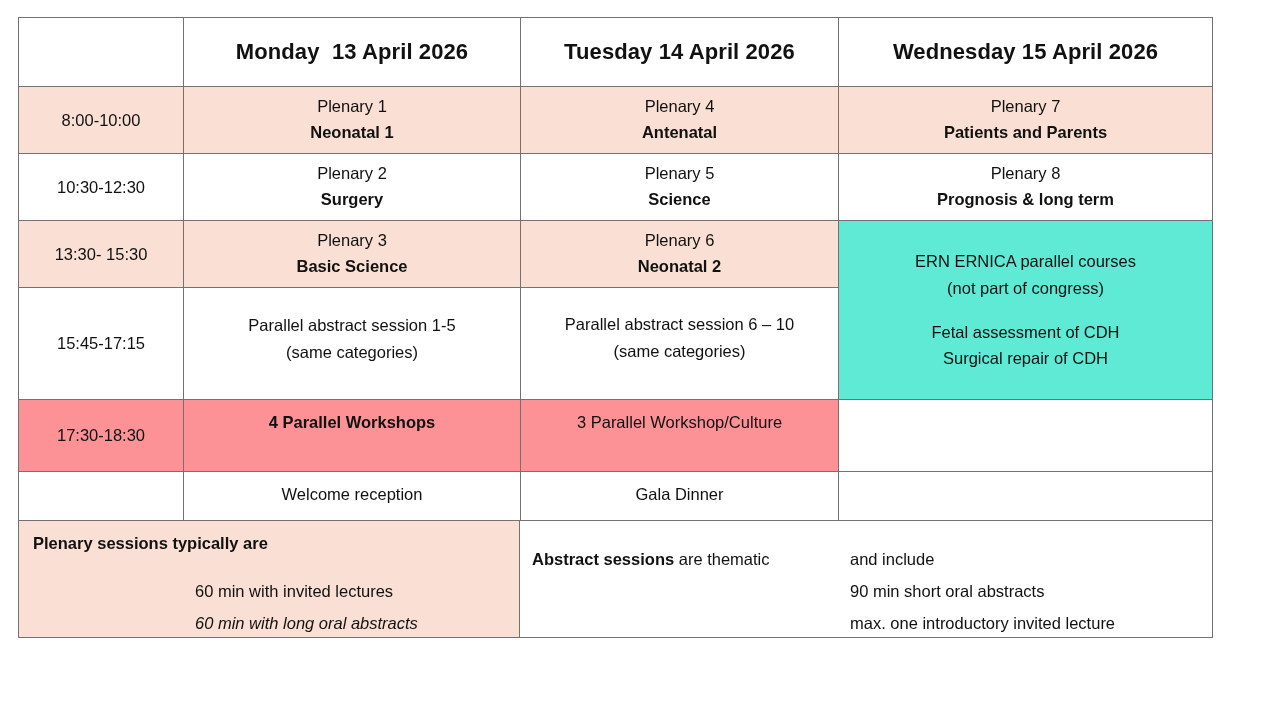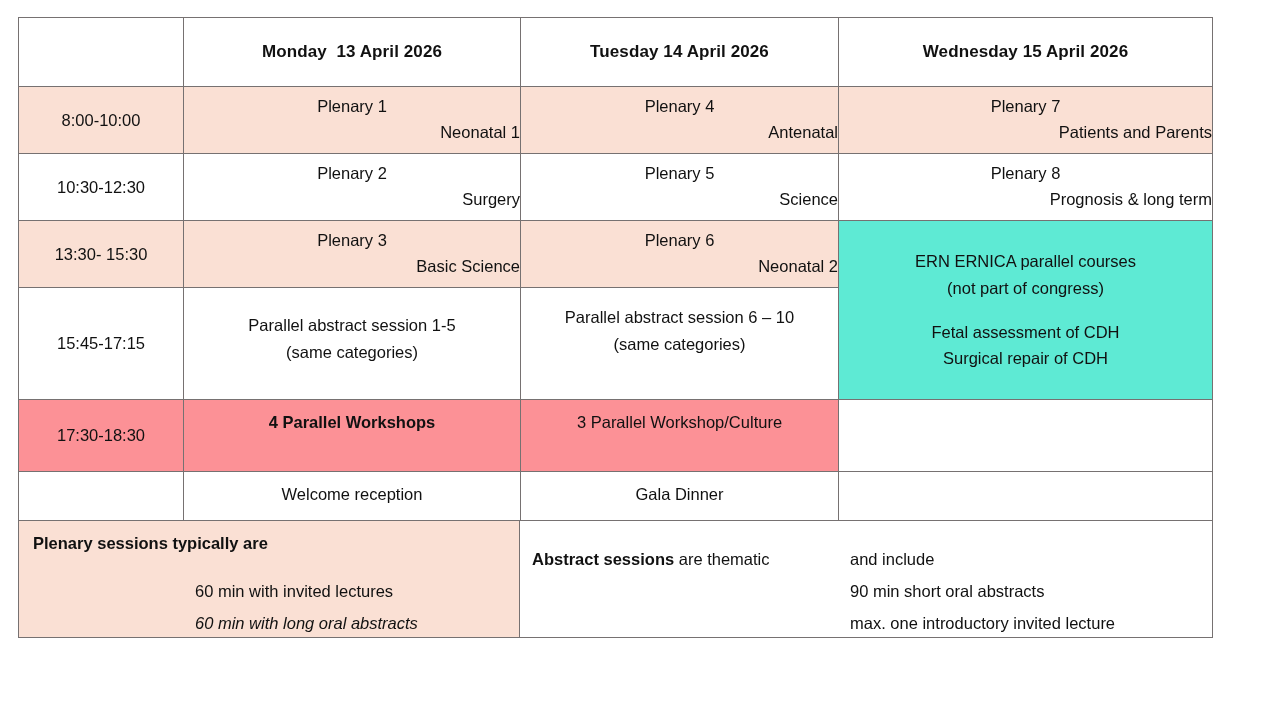--- a/index.html
+++ b/index.html
@@ -40,36 +40,36 @@
   
   col.c-time  { width: 165px; }
   col.c-day   { width: 337px; }
   col.c-day2  { width: 318px; }
   col.c-day3  { width: 374px; }
 
   
   tr.head-row td { height: 68px; }
   .dayhead {
     font-weight: bold;
-    font-size: 17px;
+    font-size: 22px;
     letter-spacing: 0.1px;
     white-space: pre;
   }
 
   
   .timecell {
     text-align: left;
     padding-left: 12px;
     font-size: 16.5px;
     white-space: pre;
   }
 
   
   .plen-line1 { display:block; line-height: 1.55; }
-  .plen-line2 { display:block; line-height: 1.55; font-weight: normal; text-align: right; }
+  .plen-line2 { display:block; line-height: 1.55; font-weight: bold; }
 
   .ln { display:block; line-height: 1.62; }
   .ln.sp { height: 17px; }
 
   
   .fill-peach { background: #fae0d4; }
   .fill-blue  { background: #5eead4; }
   .fill-red   { background: #fc9196; }
   .fill-white { background: #ffffff; }
 
@@ -195,21 +195,21 @@
           <span class="ln">Surgical repair of CDH</span>
         </td>
       </tr>
 
       <tr class="r-par">
         <td class="fill-white timecell">15:45-17:15</td>
         <td class="fill-white" style="vertical-align:top;padding-top:24px;">
           <span class="ln">Parallel abstract session 1-5</span>
           <span class="ln">(same categories)</span>
         </td>
-        <td class="fill-white" style="vertical-align:top;padding-top:16px;">
+        <td class="fill-white" style="vertical-align:top;padding-top:23px;">
           <span class="ln">Parallel abstract session 6 – 10</span>
           <span class="ln">(same categories)</span>
         </td>
       </tr>
 
       <tr class="r-wk">
         <td class="fill-red timecell">17:30-18:30</td>
         <td class="fill-red" style="vertical-align:top;padding-top:9px;font-weight:bold;">
           <span class="ln">4 Parallel Workshops</span>
         </td>

